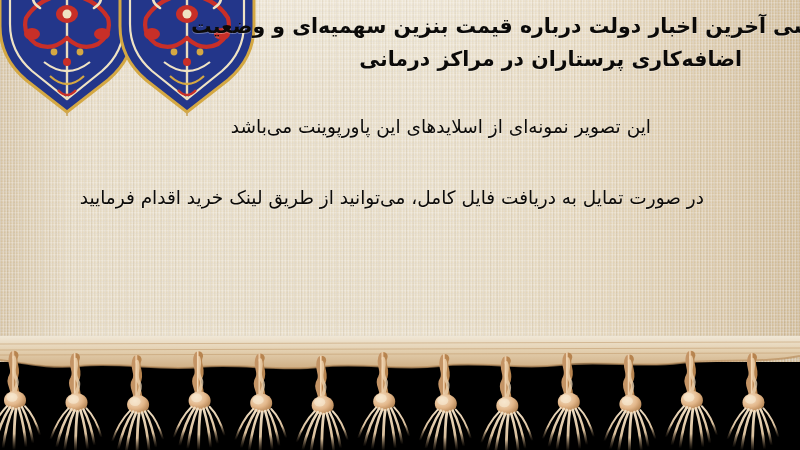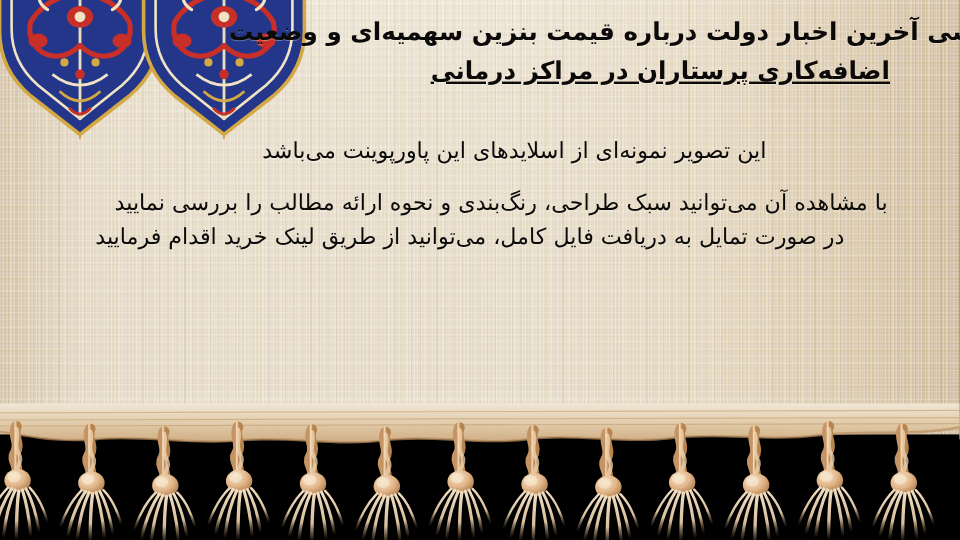--- a/index.html
+++ b/index.html
@@ -120,28 +120,28 @@
     line-height:1;
     text-shadow:0 1px 0 rgba(255,253,246,.30);
   }
 
   .title-line {
     font-size:20.5px;
     font-weight:700;
     letter-spacing:-0.1px;
   }
   #title-line-1 { top:16px; right:-14px; }
-  #title-line-2 { top:49px; right:58px;text-decoration:underline; }
+  #title-line-2 { top:49px; right:58px; }
 
   .body-line {
     font-size:18.5px;
     font-weight:400;
     letter-spacing:-0.1px;
   }
-  #body-line-1 { top:118px; right:161px; }
+  #body-line-1 { top:118px; right:149px; }
   #body-line-2 { top:161px; right:60px;  }
   #body-line-3 { top:189px; right:96px;  }
 
   
   #fringe-zone {
     position:absolute;
     left:0; top:336px;
     width:800px; height:114px;
     z-index:10;
     pointer-events:none;
@@ -231,21 +231,20 @@
   </svg>
 
   <div id="text-layer">
 
     <div class="line title-line" id="title-line-1">سی آخرین اخبار دولت درباره قیمت بنزین سهمیه‌ای و وضعیت</div>
 
     <div class="line title-line" id="title-line-2">اضافه‌کاری پرستاران در مراکز درمانی</div>
 
     <div class="line body-line" id="body-line-1">این تصویر نمونه‌ای از اسلایدهای این پاورپوینت می‌باشد</div>
 
-    <div class="line body-line" id="body-line-2">با مشاهده آن می‌توانید سبک طراحی، رنگ‌بندی و نحوه ارائه مطالب را بررسی نمایید</div>
 
     <div class="line body-line" id="body-line-3">در صورت تمایل به دریافت فایل کامل، می‌توانید از طریق لینک خرید اقدام فرمایید</div>
 
   </div>
 
   <svg id="fringe-zone" width="800" height="114" viewBox="0 0 800 114">
     <defs>
       <linearGradient id="selvageGrad" x1="0" y1="0" x2="0" y2="1">
         <stop offset="0%" stop-color="#f0e7d6"></stop>
         <stop offset="45%" stop-color="#e3cfaf"></stop>

